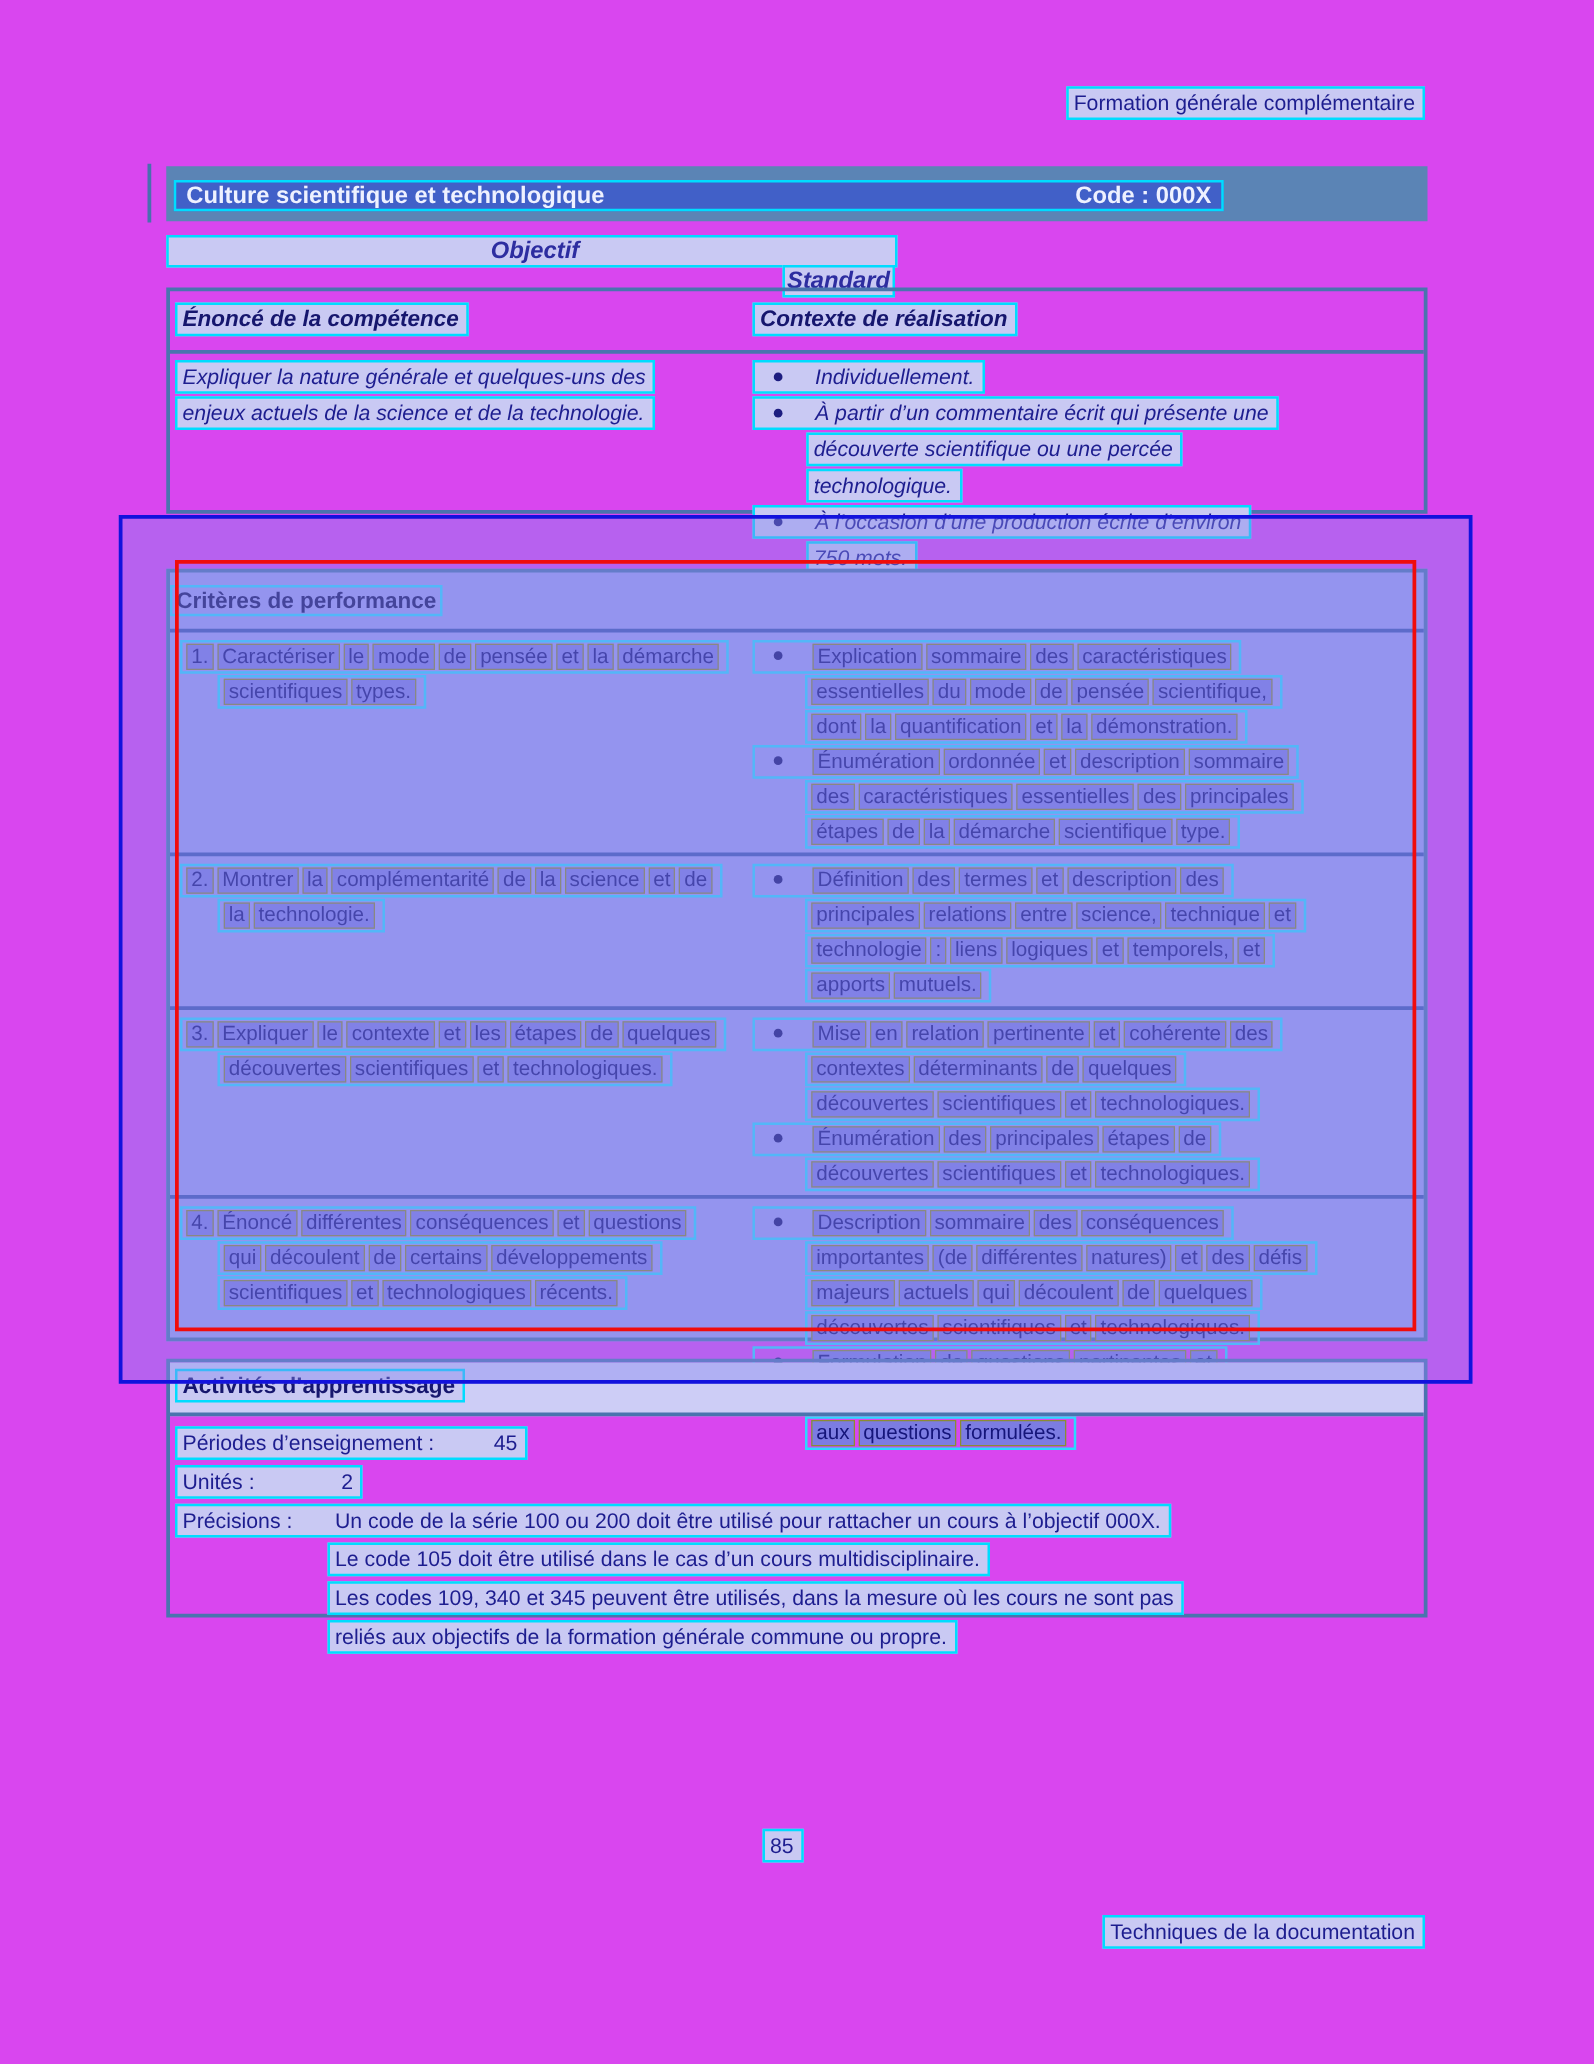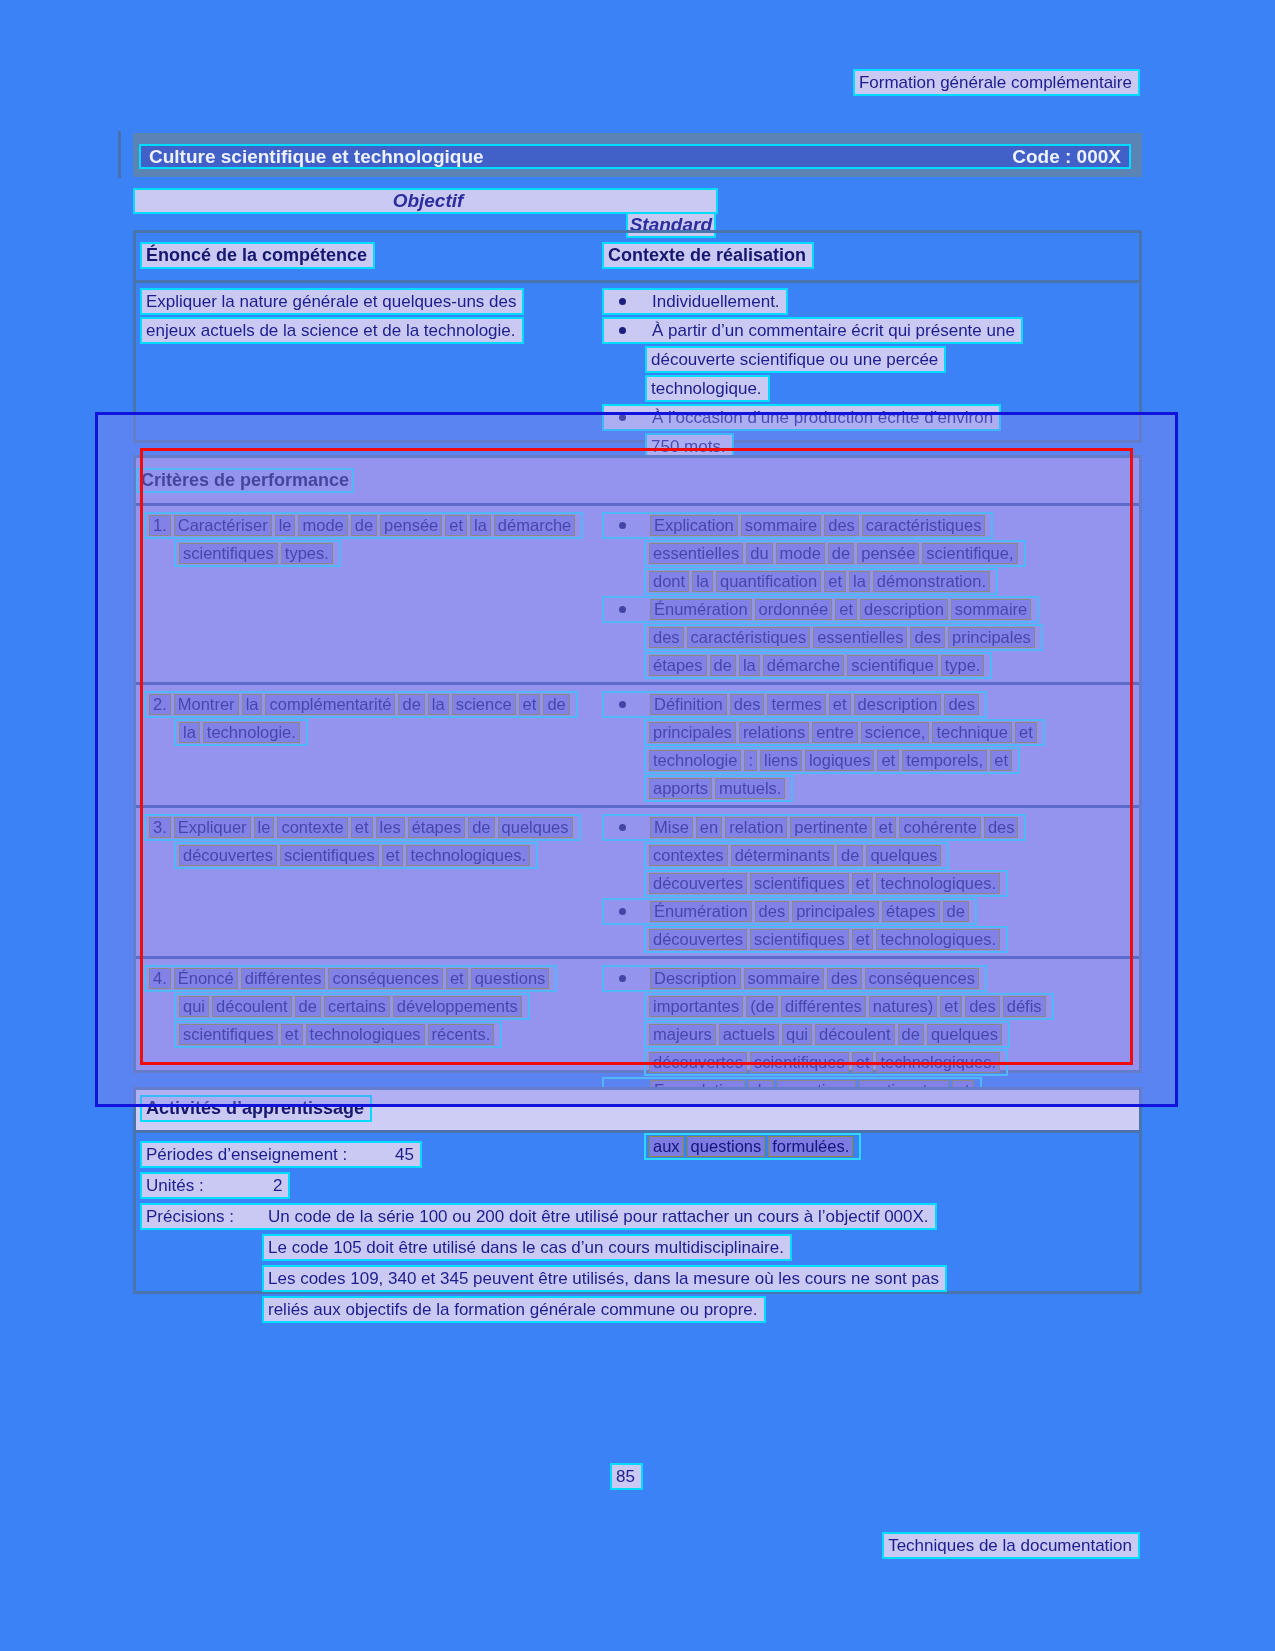--- a/index.html
+++ b/index.html
@@ -1,16 +1,16 @@
 <!DOCTYPE html>
 <html><head>
 <meta charset="utf-8">
 <style>
   html,body{margin:0;padding:0;background:#ffffff;}
-  #page{position:relative;width:1275px;height:1651px;background:#3b82f6;overflow:hidden;
+  #page{position:relative;width:1275px;height:1651px;background:#d946ef;overflow:hidden;
         font-family:"Liberation Sans","DejaVu Sans",sans-serif;color:#1d1d8f;}
 
   
   .line{display:inline-block;white-space:nowrap;background:#c9c9f3;border:2px solid #00dcff;
         padding:1px 6px 1px 4px;margin:0 0 2px 0;line-height:21px;font-size:17px;color:#1d1d8f;}
   .lt{white-space:pre;}
   .lines > div{display:block;}
   .lines .line{display:inline-block;}
   .lines{display:flex;flex-direction:column;align-items:flex-start;}
   .dot{display:inline-block;width:7px;height:7px;border-radius:50%;background:#1d1d80;
@@ -20,39 +20,39 @@
   .wline{display:inline-block;white-space:nowrap;border:2px solid #2bd9ff;background:transparent;
          padding:1px 3px;margin:0 0 1px 0;line-height:19px;font-size:16.5px;color:#15157a;}
   .w{display:inline-block;background:#7c7ce2;border:1px solid #8b8b33;padding:0 3px;margin-right:3px;}
   .wdot{margin:0 24px 2px 12px;background:#141470;}
 
   
   .floating{position:absolute;}
 
   
   #title-bar{position:absolute;left:133px;top:133px;width:1009px;height:44px;background:#5b84b5;}
-  #title-bar-inner{position:absolute;left:6px;top:11px;width:992px;height:25px;background:#4160c8;
+  #title-bar-inner{position:absolute;left:6px;top:11px;width:840px;height:25px;background:#4160c8;
         border:2px solid #00dcff;display:flex;align-items:center;justify-content:space-between;
         box-sizing:border-box;padding:0 8px;}
   #title-bar-inner span{color:#eef1ff;font-weight:bold;font-size:19px;white-space:nowrap;}
   #bar-tick{position:absolute;left:118px;top:131px;width:3px;height:47px;background:#4a6fae;}
 
   
   #subtitle-box{position:absolute;left:133px;top:188px;width:585px;height:26px;background:#c9c9f3;
         border:2px solid #00dcff;box-sizing:border-box;display:flex;align-items:center;flex-direction:column;}
   #subtitle-box .sub{font-size:19px;font-weight:bold;font-style:italic;color:#2d2da0;white-space:nowrap;}
   #subtitle-left{margin-left:5px;}
   #subtitle-right{margin-left:auto;border:2px solid #00dcff;background:#c9c9f3;padding:0 2px;}
 
   
   .doc-table{position:absolute;left:133px;width:1009px;box-sizing:border-box;
              border:3px solid #4a74ae;background:transparent;}
   .thead{display:flex;align-items:center;box-sizing:border-box;}
   .th{font-weight:bold;font-size:18px;color:#16166e;}
-  #table1{top:230px;height:213px;}
+  #table1{top:230px;height:181px;font-style:italic;}
   #table1 .thead{height:50px;border-bottom:3px solid #4a74ae;}
   #table1 .tbody{display:flex;padding-top:5px;}
   .colL{width:466px;box-sizing:border-box;padding-left:4px;}
   .colR{flex:1;box-sizing:border-box;}
 
   
   #table2{top:455px;height:618px;background:#9d9df0;border-color:#4a74ae;}
   #table2 .thead{height:48px;border-bottom:3px solid #3d56b0;}
   #table2 .t2row{display:flex;box-sizing:border-box;border-bottom:3px solid #3d56b0;
                  padding:6px 0 2px 0;}

